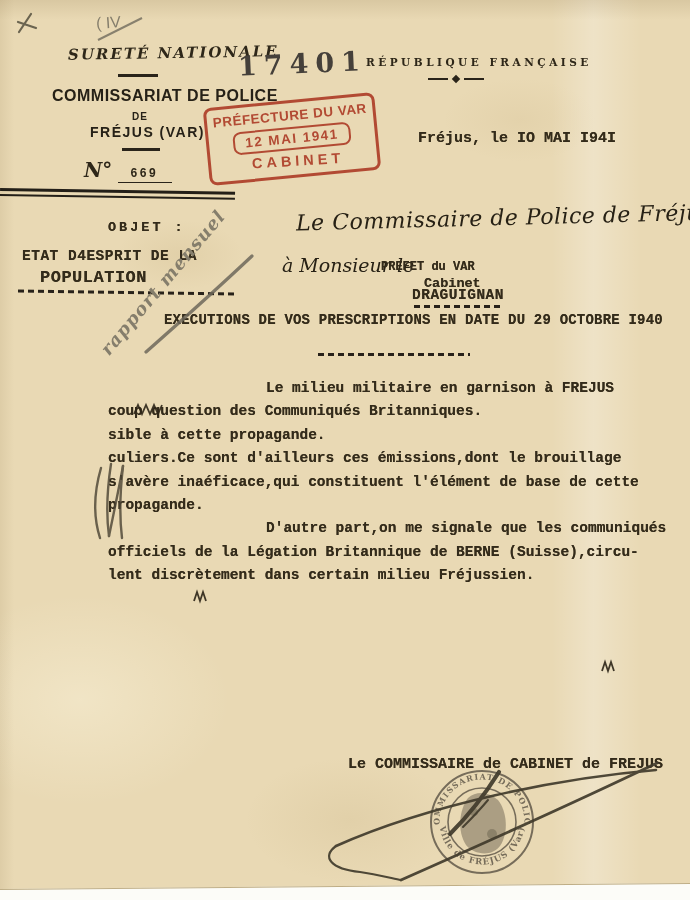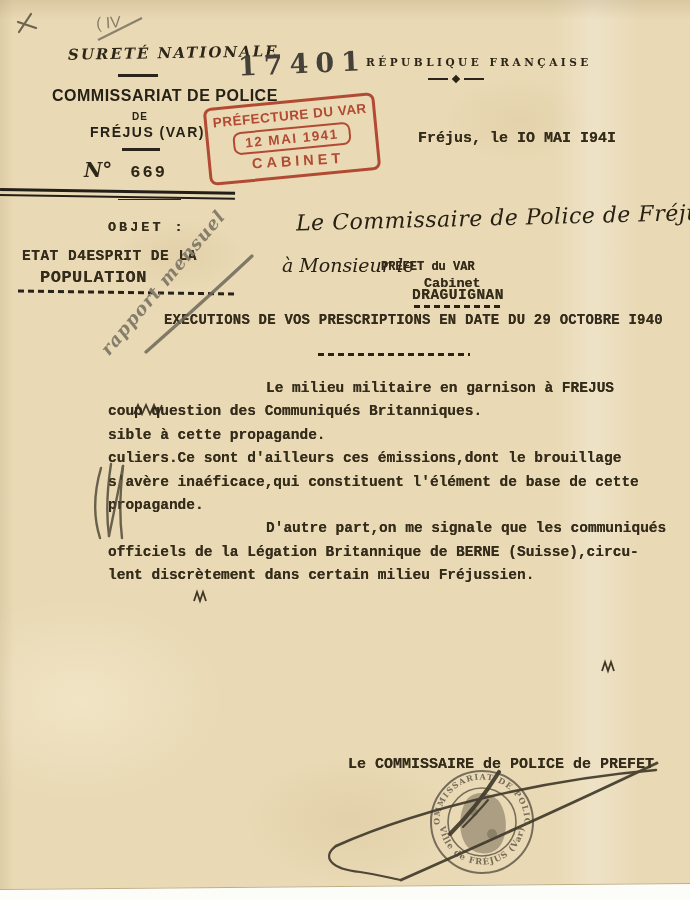--- a/index.html
+++ b/index.html
@@ -27,21 +27,21 @@
   
   .corner-note{left:96px;top:14px;font-size:16px;transform:rotate(-4deg);font-family:"Liberation Sans",sans-serif;}
   .surete{left:68px;top:44px;font-size:15px;font-style:italic;font-weight:bold;letter-spacing:2px;transform:rotate(-1deg);}
   .rule-s1{left:118px;top:74px;width:40px;height:3px;background:#2a241a;}
   .commissariat{left:52px;top:87px;font-size:16px;letter-spacing:.5px;}
   .lh-de{left:132px;top:111px;font-size:10px;letter-spacing:1px;}
   .lh-city{left:90px;top:124px;font-size:14px;letter-spacing:1.5px;}
   .rule-s2{left:122px;top:148px;width:38px;height:3px;background:#2a241a;}
   .numline{left:84px;top:158px;}
   .numlabel{font-family:"DejaVu Serif",serif;font-style:italic;font-weight:bold;font-size:20px;}
-  .numval{font-family:"Liberation Mono",monospace;font-weight:bold;font-size:17px;letter-spacing:2px;display:inline-block;border-bottom:1.5px solid #2a241a;padding:0 14px 17px 12px;margin-left:6px;}
+  .numval{font-family:"Liberation Mono",monospace;font-weight:bold;font-size:12px;letter-spacing:2px;display:inline-block;border-bottom:1.5px solid #2a241a;padding:0 14px 1px 12px;margin-left:6px;}
   .dbl-rule{left:0;top:188px;width:235px;transform:rotate(.9deg);transform-origin:left center;}
   .dbl-rule div{height:2.5px;background:#231f18;margin-bottom:3px;}
   
   .registry{left:238px;top:48px;font-size:27px;font-weight:bold;letter-spacing:7px;color:#45403a;transform:rotate(-2.5deg);}
   .redstamp{left:206px;top:100px;width:158px;border:3.5px solid #bf4a3a;border-radius:8px;padding:5px 4px 6px 4px;text-align:center;color:#bf4a3a;transform:rotate(-5.5deg);opacity:.93;mix-blend-mode:multiply;}
   .redstamp .l1{font-size:13.5px;font-weight:bold;letter-spacing:.5px;}
   .datebox{display:inline-block;border:2.5px solid #bf4a3a;border-radius:8px;padding:2px 10px;margin:4px 0 3px 0;font-size:13.5px;font-weight:bold;letter-spacing:1.5px;}
   .redstamp .l3{font-size:14.5px;font-weight:bold;letter-spacing:4px;transform:rotate(2deg) translateX(4px);}
   
   .republique{left:366px;top:56px;font-size:10.5px;font-weight:bold;letter-spacing:3.5px;font-family:"DejaVu Serif",serif;}
@@ -131,21 +131,21 @@
       <div class="tline">coup question des Communiqués Britanniques.</div>
       <div class="tline">sible à cette propagande.</div>
       <div class="tline">culiers.Ce sont d'ailleurs ces émissions,dont le brouillage</div>
       <div class="tline">s'avère inaéficace,qui constituent l'élément de base de cette</div>
       <div class="tline">propagande.</div>
       <div class="tline ind">D'autre part,on me signale que les communiqués</div>
       <div class="tline">officiels de la Légation Britannique de BERNE (Suisse),circu-</div>
       <div class="tline">lent discrètement dans certain milieu Fréjussien.</div>
     </div>
 
-  <div class="abs sig-line type">Le COMMISSAIRE de POLICE de PREFET</div>
+  <div class="abs sig-line type">Le COMMISSAIRE de CABINET de FREJUS</div>
 
   <svg class="overlay" width="690" height="900" viewBox="0 0 690 900">
 
     <g stroke="#55503f" stroke-width="2.2" fill="none" stroke-linecap="round" opacity=".85">
       <path d="M 18,22 l 18,6"></path>
         <path d="M 31,14 l -12,18"></path>
     </g>
 
     <path d="M 98,40 L 142,18" stroke="#6f6a5c" stroke-width="2" fill="none" opacity=".8"></path>
 

